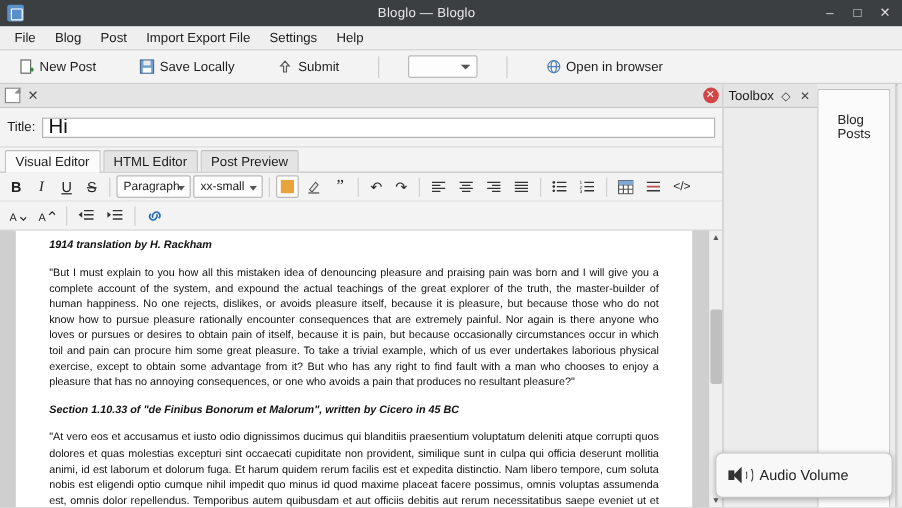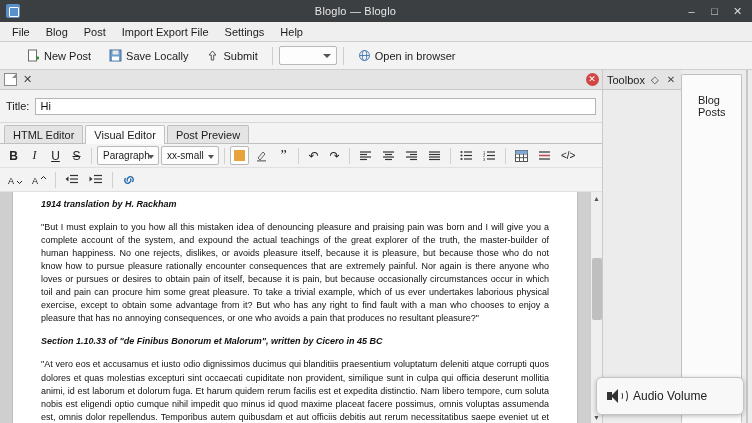--- a/index.html
+++ b/index.html
@@ -60,22 +60,22 @@
   }
   .menubar .mi { padding: 2px 8px; cursor: default; }
 
   
   .apptoolbar {
     height: 28px;
     background: #f3f3f3;
     border-bottom: 1px solid #cfcfcf;
     display: flex;
     align-items: center;
-    padding: 0 19px;
-    gap: 2px;
+    padding: 0 8px;
+    gap: 20px;
   }
   .tbtn {
     display: flex; align-items: center; gap: 4px;
     padding: 3px 7px;
     font-size: 11px;
     border: 1px solid transparent;
     border-radius: 2px;
     background: transparent;
     cursor: default;
     white-space: nowrap;
@@ -146,21 +146,21 @@
     padding: 16px 6px;
     gap: 6px;
     background: #f3f3f3;
     border-bottom: 1px solid #d8d8d8;
   }
   .title-row label { font-size: 11px; }
   .title-input {
     flex: 1; height: 17px;
     border: 1px solid #b4b4b4;
     background: #fff;
-    font-size: 11px;
+    font-size: 17px;
     padding: 0 4px;
     font-family: "Liberation Sans", sans-serif;
     color: #111;
   }
 
   
   .edtabs {
     height: 21px;
     background: #f3f3f3;
     display: flex; align-items: flex-end;
@@ -437,22 +437,22 @@
           <span class="red-x">✕</span>
         </div>
       </div>
 
       <div class="title-row">
         <label>Title:</label>
         <input class="title-input" type="text" value="Hi" style="">
       </div>
 
       <div class="edtabs">
+        <div class="edtab active">Visual Editor</div>
         <div class="edtab">HTML Editor</div>
-        <div class="edtab active">Visual Editor</div>
         <div class="edtab">Post Preview</div>
       </div>
 
       <div class="fmtbar">
         <div class="fbtn" style="font-weight:bold">B</div>
         <div class="fbtn" style="font-style:italic;font-family:'Liberation Serif',serif">I</div>
         <div class="fbtn" style="text-decoration:underline">U</div>
         <div class="fbtn" style="text-decoration:line-through">S</div>
         <div class="fsep"></div>
         <div class="fcombo" style="width:62px">Paragraph</div>

